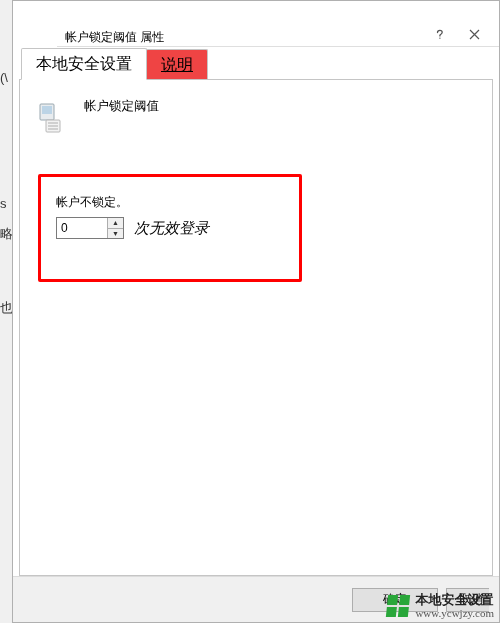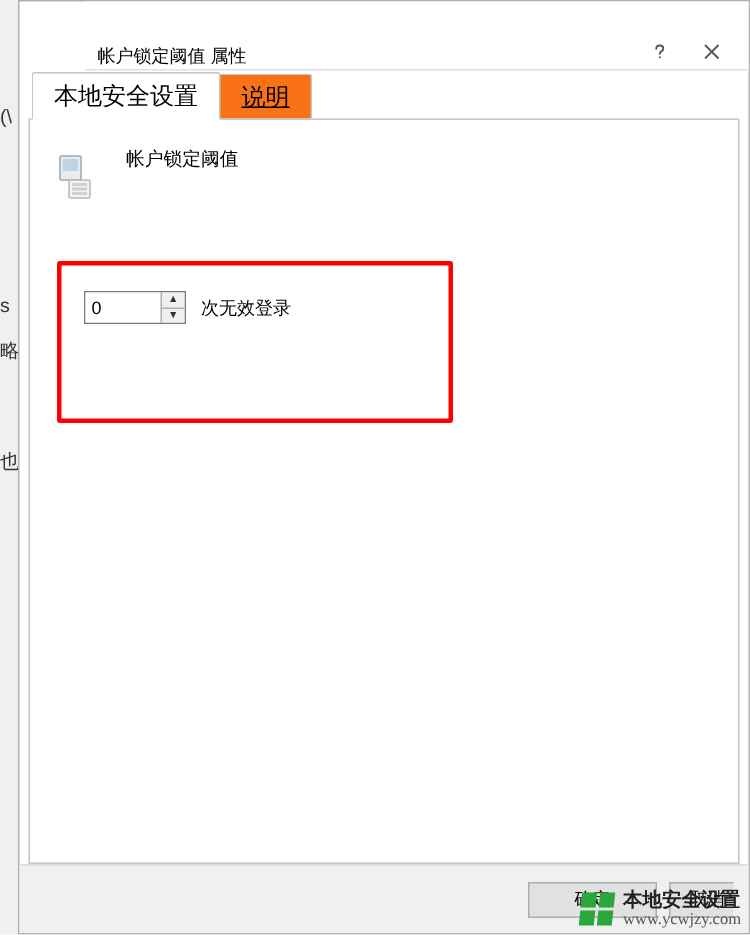--- a/index.html
+++ b/index.html
@@ -79,21 +79,21 @@
     border-bottom: none;
     background: #fff;
     font-size: 16px;
     color: #000;
     margin-right: -1px;
     border-radius: 2px 2px 0 0;
     position: relative;
     top: 1px;
   }
   .tab.inactive {
-    background: #f97316;
+    background: #ef4444;
     text-decoration: underline;
   }
   .tab.active {
     background: #fff;
     z-index: 2;
     border-bottom: 1px solid #fff;
   }
 
   .tab-panel {
     flex: 1;
@@ -168,21 +168,21 @@
     flex: 1;
     display: flex;
     align-items: center;
     justify-content: center;
     background: #f0f0f0;
     font-size: 7px;
     line-height: 1;
     color: #333;
   }
   .spinner .step + .step { border-top: 1px solid #adadad; }
-  .suffix-label { font-size: 12px; }
+  .suffix-label { font-size: 15px; font-style: italic; }
 
   
   .btn-bar {
     height: 46px;
     display: flex;
     align-items: center;
     justify-content: flex-end;
     gap: 8px;
     padding: 0 10px;
     background: #f0f0f0;
@@ -275,20 +275,21 @@
             <rect x="10" y="22" width="14" height="12" rx="1" fill="#f3f3f3" stroke="#b8b8b8"></rect>
             <rect x="12" y="24" width="10" height="2" fill="#d0d0d0"></rect>
             <rect x="12" y="27" width="10" height="2" fill="#d0d0d0"></rect>
             <rect x="12" y="30" width="10" height="2" fill="#d0d0d0"></rect>
           </svg>
         </div>
         <span class="heading-text">帐户锁定阈值</span>
       </div>
 
       <div class="field-block">
+        <div class="field-label">帐户不锁定。</div>
         <div class="field-row">
           <div class="spinner">
             <input type="text" value="0" style="">
             <div class="steppers">
               <div class="step">▲</div>
               <div class="step">▼</div>
             </div>
           </div>
           <span class="suffix-label">次无效登录</span>
         </div>

